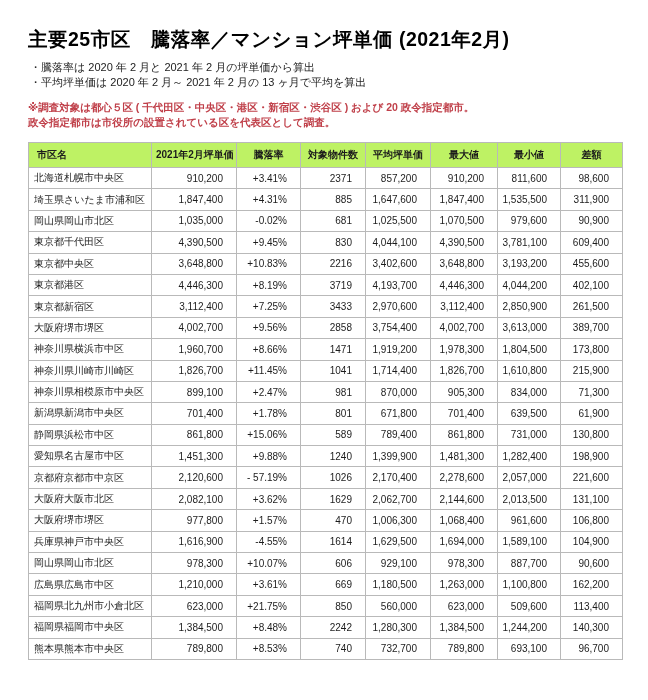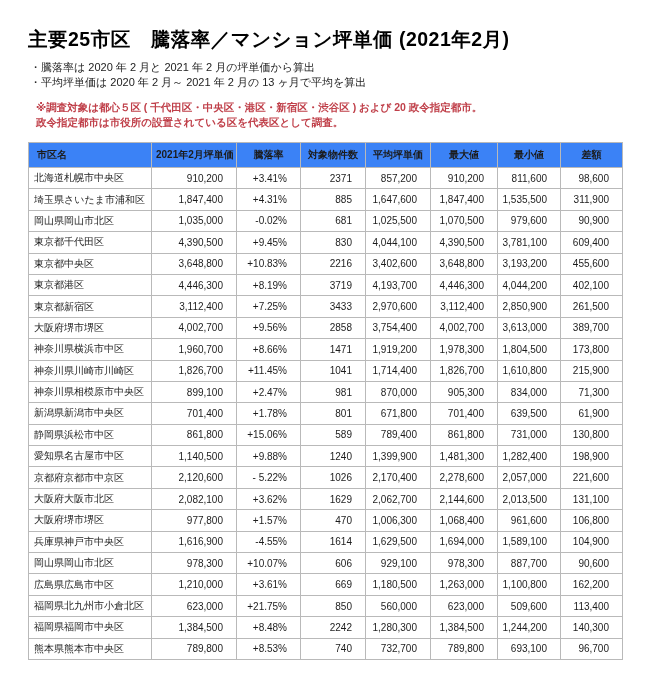--- a/index.html
+++ b/index.html
@@ -28,38 +28,37 @@
     color: #222222;
     white-space: nowrap;
   }
   .red-notes { margin: 0 0 12px 0; }
   .red-line {
     font-size: 10.5px;
     line-height: 15px;
     font-weight: 700;
     color: #c0404a;
     white-space: nowrap;
-    margin-left: 8px;
   }
 
   table.data {
     border-collapse: collapse;
     table-layout: fixed;
     width: 594px;
     font-size: 10px;
   }
   table.data th, table.data td {
     border: 1px solid #b9b9b9;
     overflow: hidden;
     white-space: nowrap;
   }
   table.data { border: 1px solid #9c9c9c; }
   thead th {
     height: 25px;
-    background: #3b82f6;
+    background: #bef264;
     font-weight: 700;
     color: #1c1c1c;
     text-align: center;
     padding: 0 4px;
   }
   thead th.h-name { text-align: left; padding-left: 8px; }
   tbody td { height: 21.4px; color: #1c1c1c; background: #ffffff; }
   td.c-name { text-align: left; padding-left: 5px; }
   td.c-num  { text-align: right; padding-right: 13px; }
 </style>
@@ -229,32 +228,32 @@
           <td class="c-num">861,800</td>
           <td class="c-num">+15.06%</td>
           <td class="c-num">589</td>
           <td class="c-num">789,400</td>
           <td class="c-num">861,800</td>
           <td class="c-num">731,000</td>
           <td class="c-num">130,800</td>
         </tr>
         <tr>
           <td class="c-name">愛知県名古屋市中区</td>
-          <td class="c-num">1,140,500</td>
+          <td class="c-num">1,451,300</td>
           <td class="c-num">+9.88%</td>
           <td class="c-num">1240</td>
           <td class="c-num">1,399,900</td>
           <td class="c-num">1,481,300</td>
           <td class="c-num">1,282,400</td>
           <td class="c-num">198,900</td>
         </tr>
         <tr>
           <td class="c-name">京都府京都市中京区</td>
           <td class="c-num">2,120,600</td>
-          <td class="c-num">- 5.22%</td>
+          <td class="c-num">- 57.19%</td>
           <td class="c-num">1026</td>
           <td class="c-num">2,170,400</td>
           <td class="c-num">2,278,600</td>
           <td class="c-num">2,057,000</td>
           <td class="c-num">221,600</td>
         </tr>
         <tr>
           <td class="c-name">大阪府大阪市北区</td>
           <td class="c-num">2,082,100</td>
           <td class="c-num">+3.62%</td>

